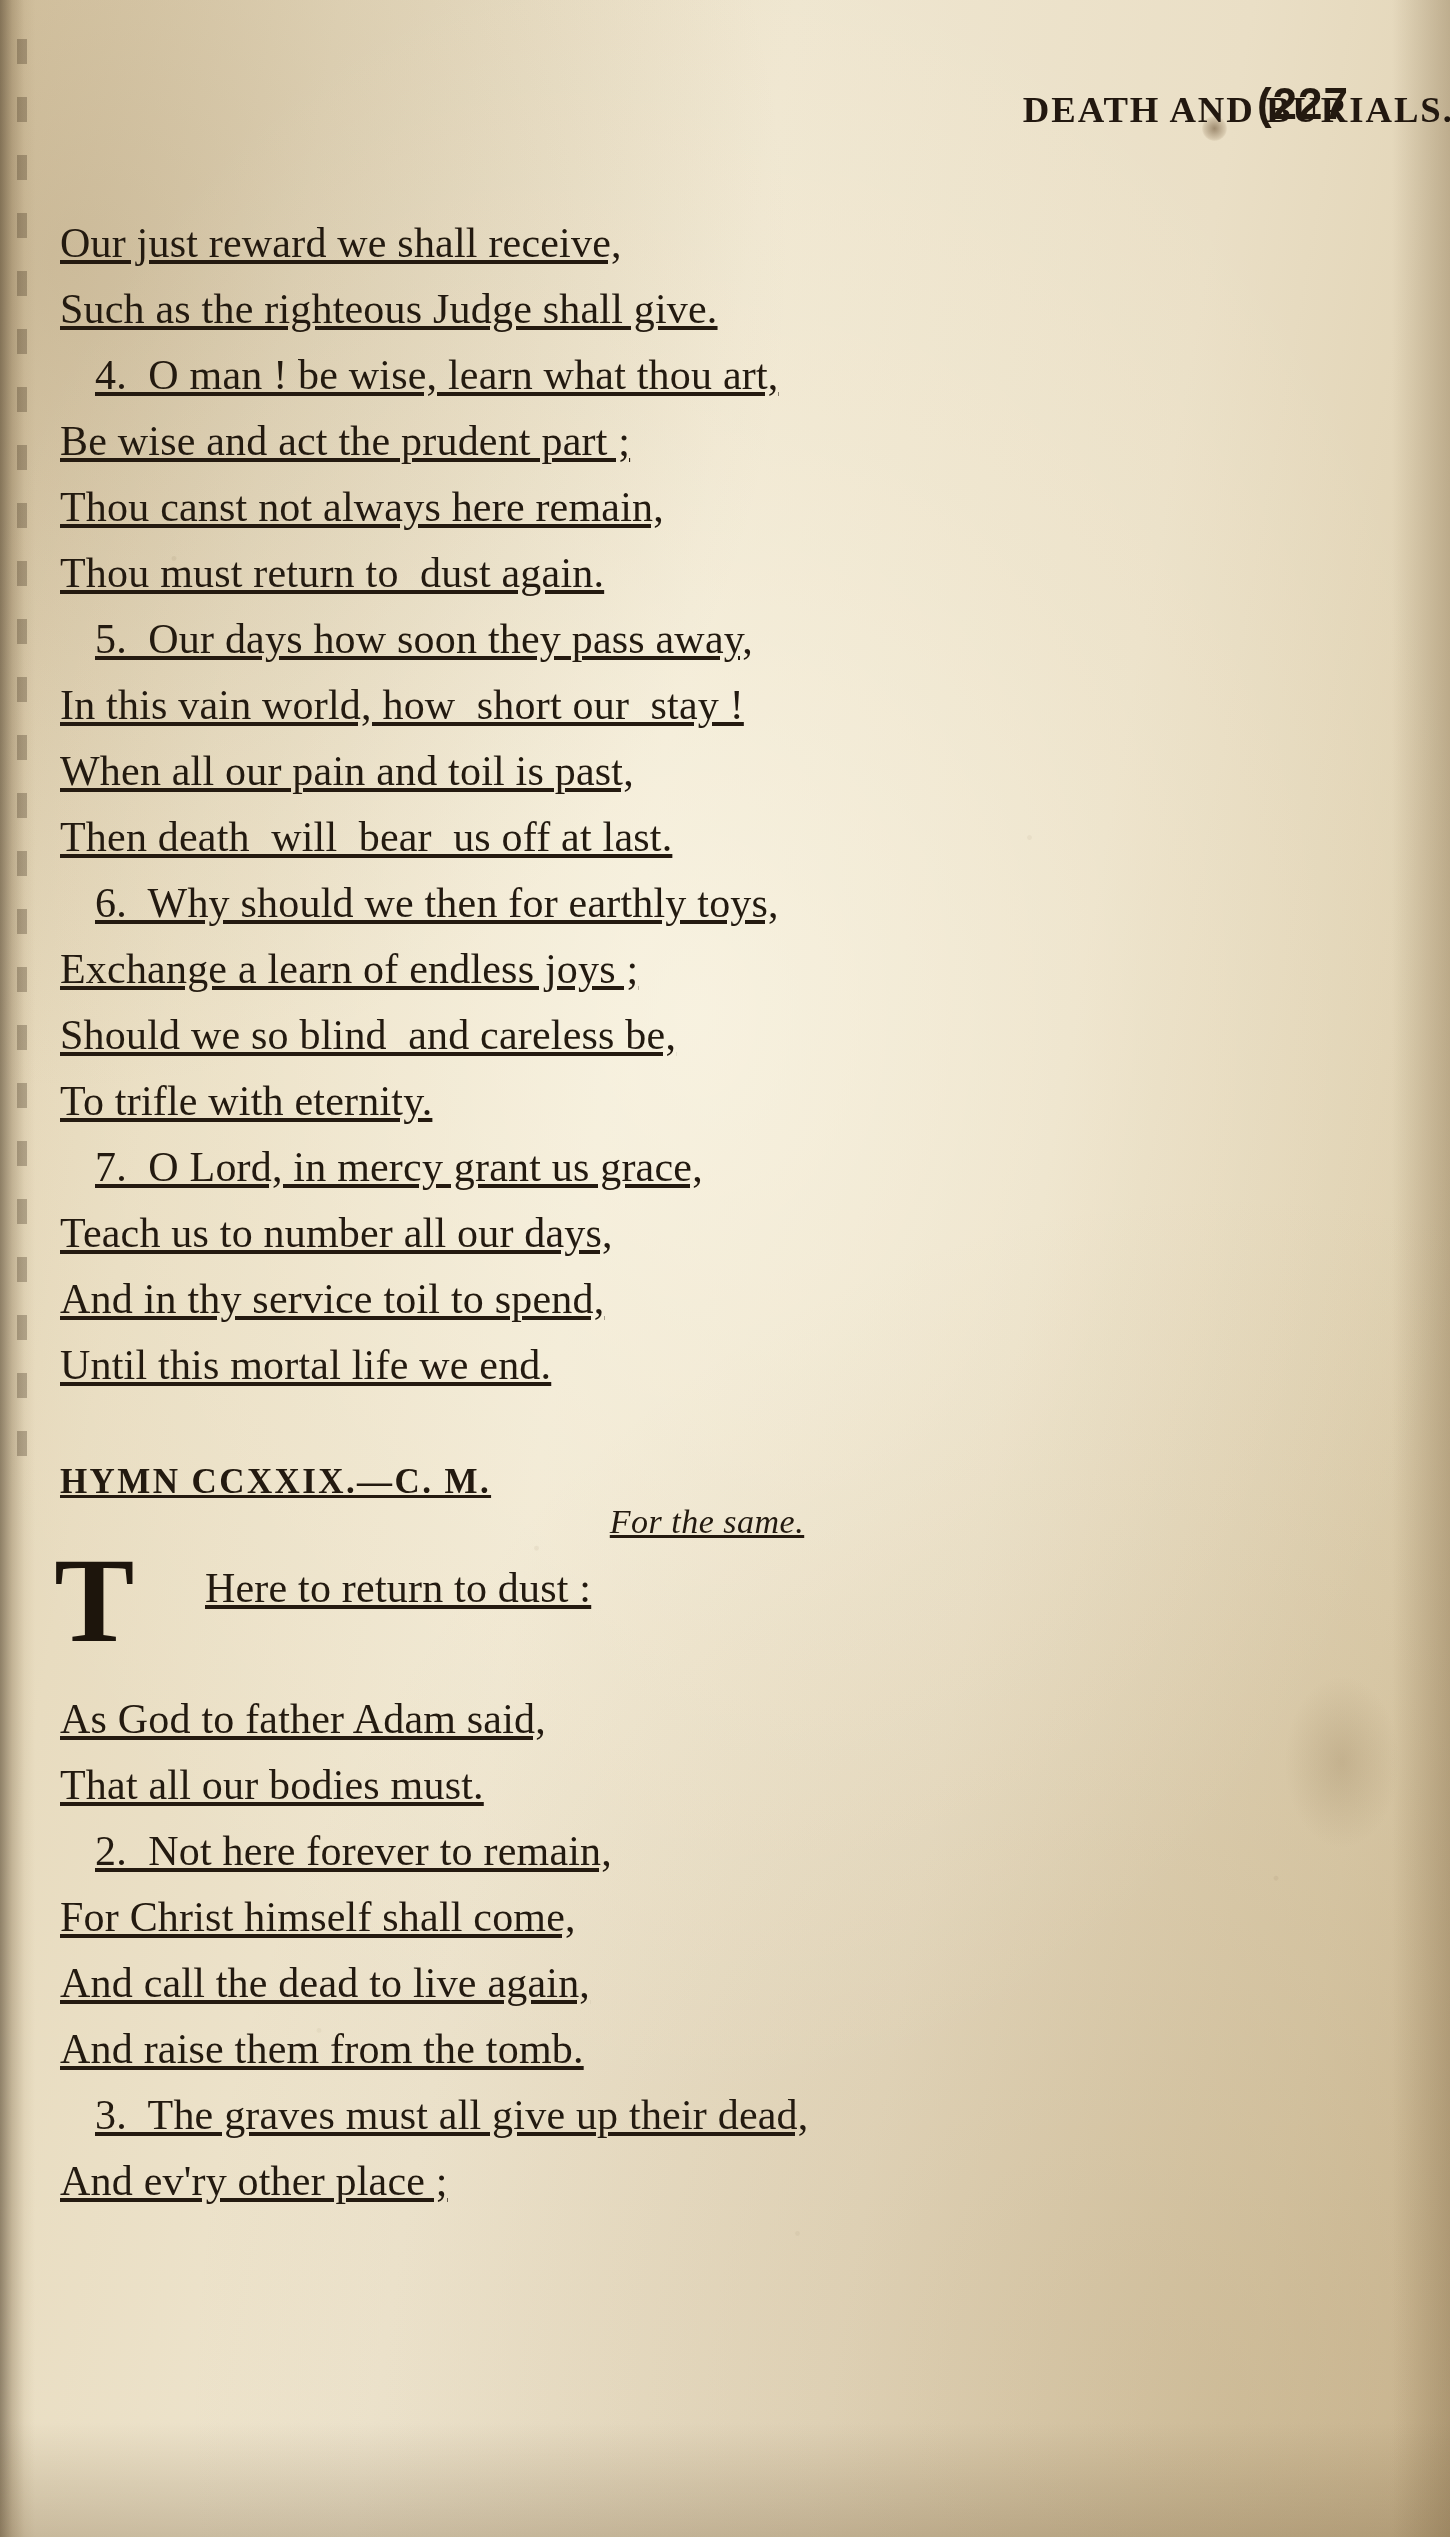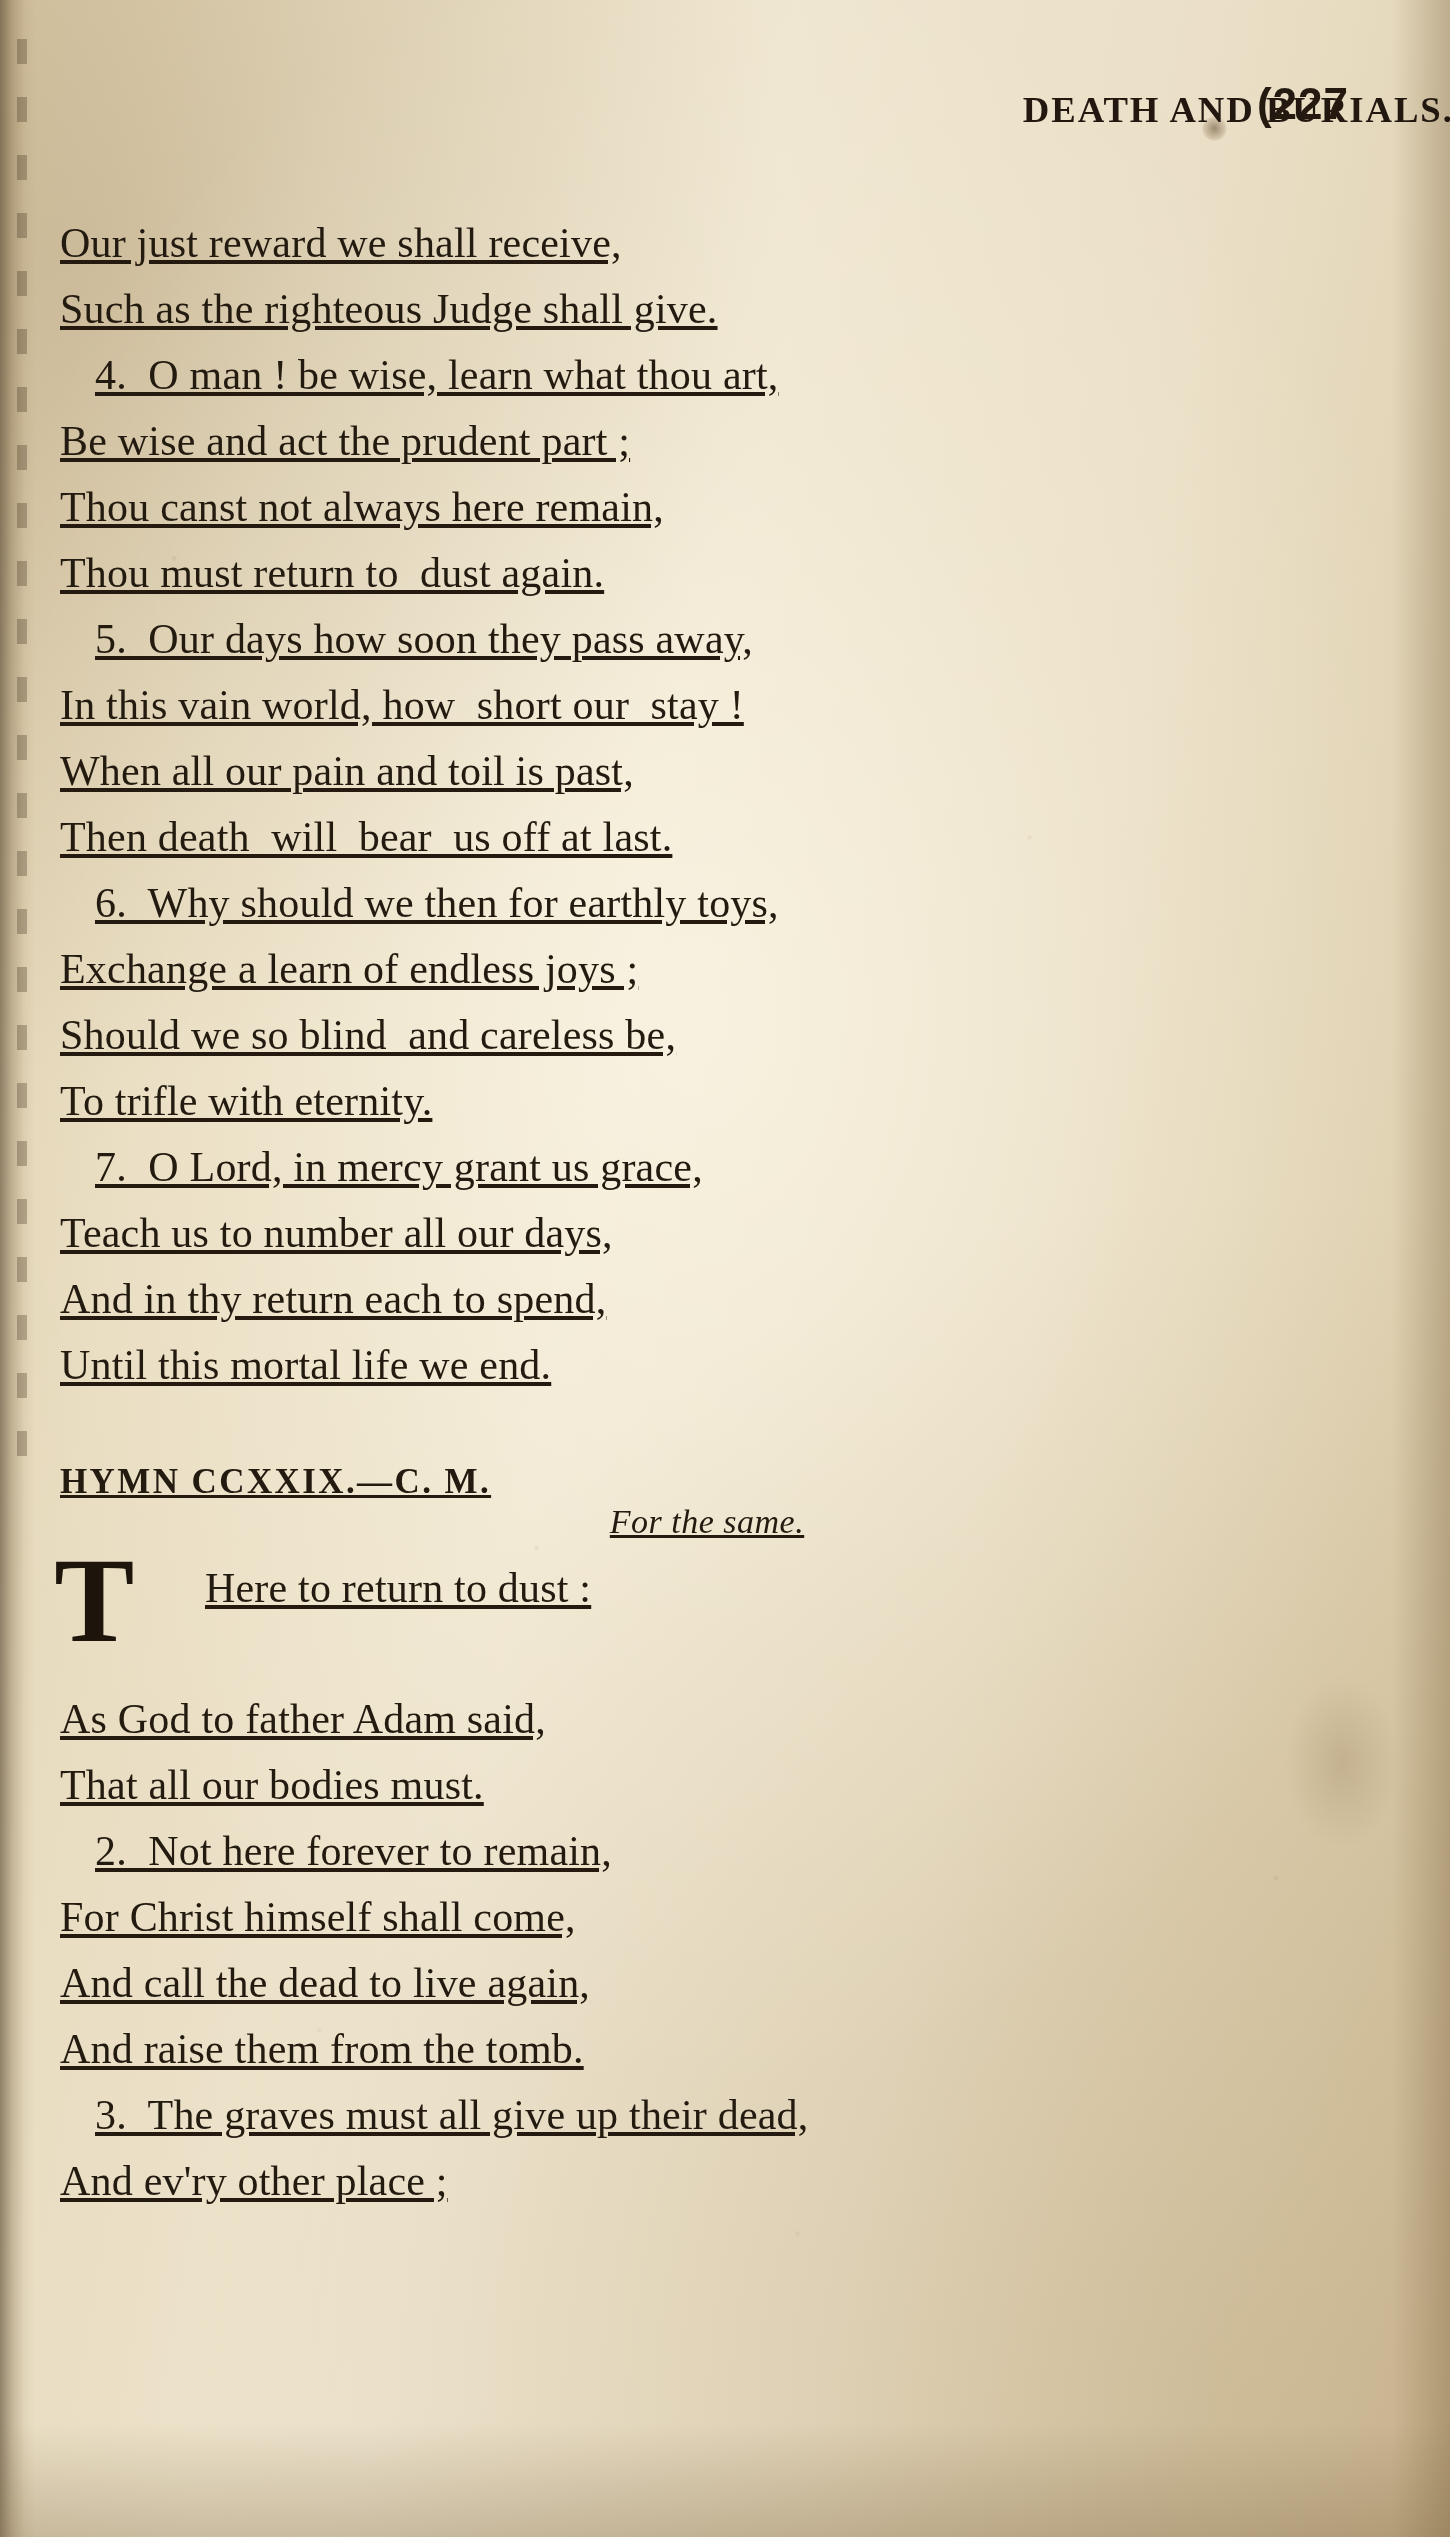--- a/index.html
+++ b/index.html
@@ -215,21 +215,21 @@
         <div class="ln indent">5.  Our days how soon they pass away,</div>
         <div class="ln">In this vain world, how  short our  stay !</div>
         <div class="ln">When all our pain and toil is past,</div>
         <div class="ln">Then death  will  bear  us off at last.</div>
         <div class="ln indent">6.  Why should we then for earthly toys,</div>
         <div class="ln">Exchange a learn of endless joys ;</div>
         <div class="ln">Should we so blind  and careless be,</div>
         <div class="ln">To trifle with eternity.</div>
         <div class="ln indent">7.  O Lord, in mercy grant us grace,</div>
         <div class="ln">Teach us to number all our days,</div>
-        <div class="ln">And in thy return each to spend,</div>
+        <div class="ln">And in thy service toil to spend,</div>
         <div class="ln">Until this mortal life we end.</div>
       </div>
 
       <div class="hymn-head">HYMN CCXXIX.—C. M.</div>
       <div class="hymn-sub">For the same.</div>
 
       <div>
         <div class="dropcap-block">
           <span class="dropcap">T</span>
           <div class="ln dc-line-2">Here to return to dust :</div>

